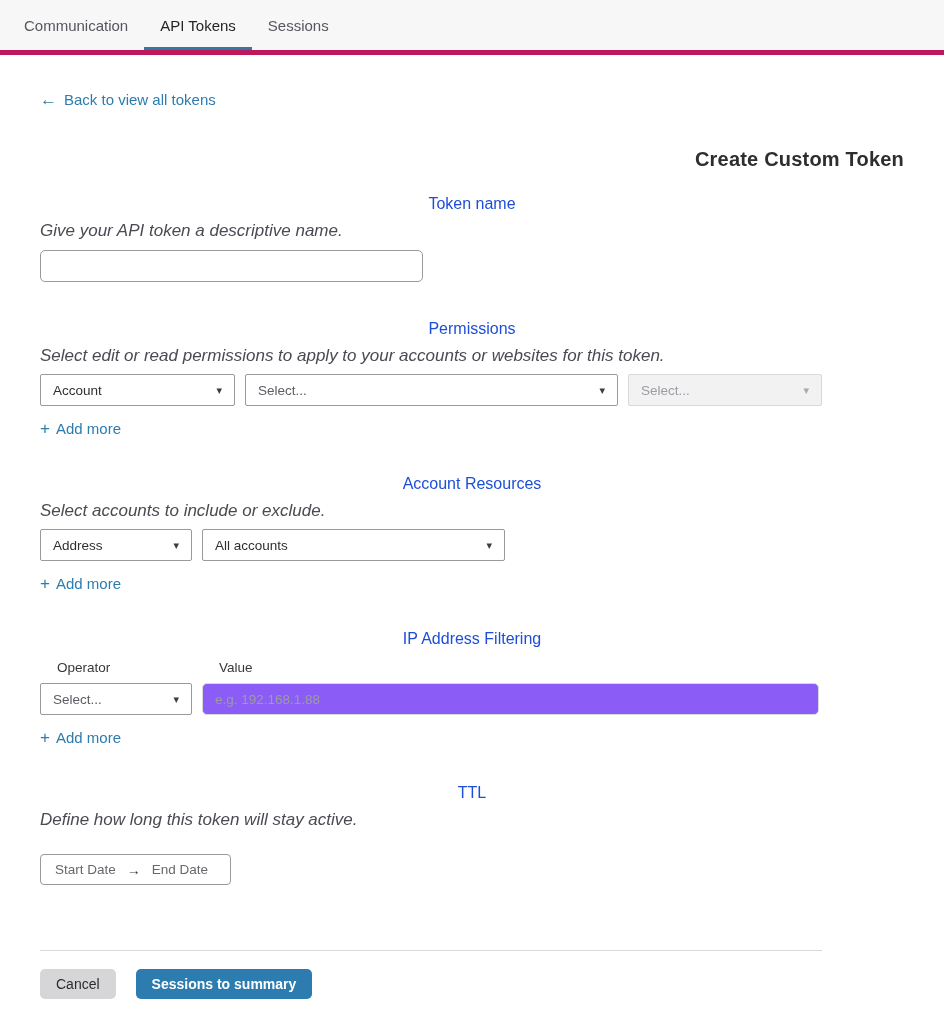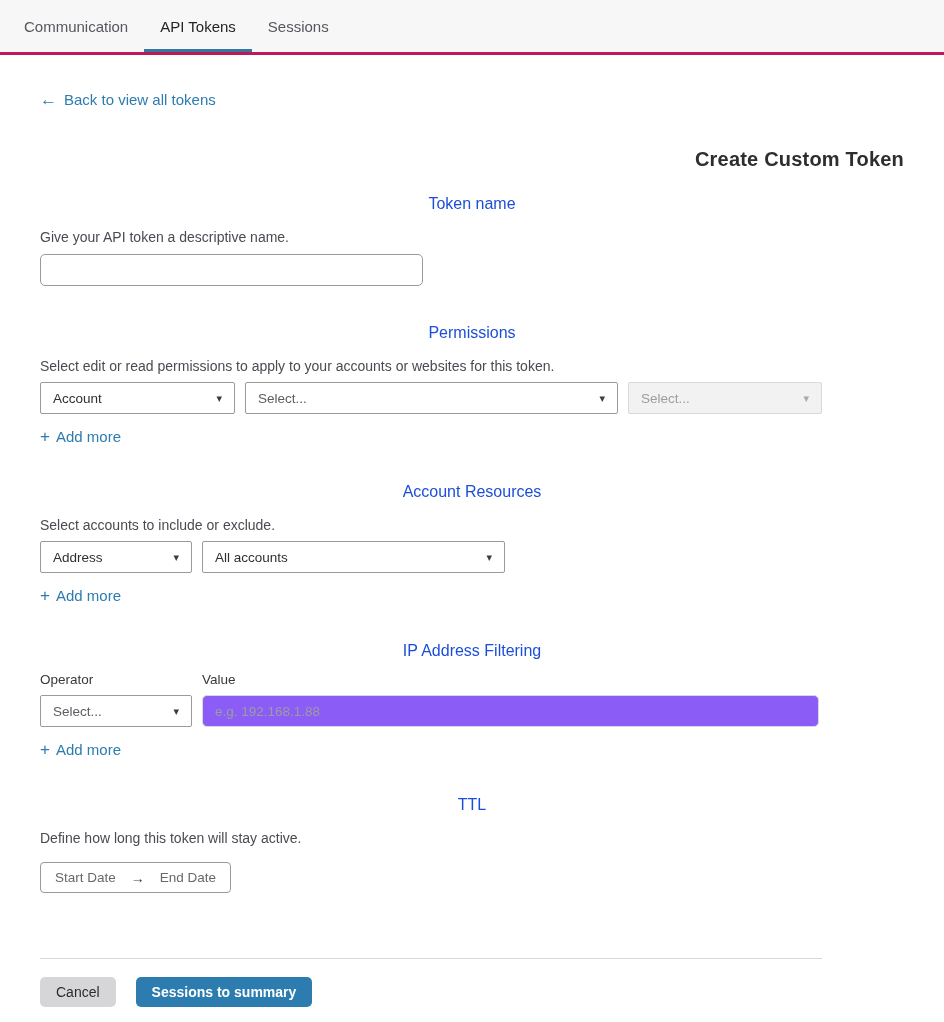--- a/index.html
+++ b/index.html
@@ -9,21 +9,21 @@
     min-height: 1022px;
     font-family: "Liberation Sans", "DejaVu Sans", sans-serif;
     color: #313131;
     -webkit-font-smoothing: antialiased;
   }
 
   
   .tabbar {
     height: 55px;
     background: #f7f7f8;
-    border-bottom: 3px solid #be185d;
+    border-bottom: 5px solid #be185d;
     display: flex;
     align-items: stretch;
     padding-left: 8px;
   }
   .tab {
     display: flex;
     align-items: center;
     padding: 3px 16px 0 16px;
     font-size: 15px;
     color: #56565c;
@@ -56,21 +56,21 @@
     font-size: 20px;
     font-weight: 700;
     color: #2e2e30;
     letter-spacing: 0.2px;
     text-align: right;
   }
 
   .section { margin-top: 38px; }
   .section.first { margin-top: 24px; }
   .section-heading { font-size: 16px; font-weight: 400; color: #1d4ed8; text-align: center; }
-  .section-desc { margin-top: 16px; font-size: 14px; color: #4a4a52; }
+  .section-desc { margin-top: 8px; font-size: 17px; color: #4a4a52; font-style: italic; }
 
   .text-input {
     display: block;
     margin-top: 9px;
     width: 383px;
     height: 32px;
     border: 1px solid #9a9a9a;
     border-radius: 5px;
     padding: 0 10px;
     font-size: 13.5px;
@@ -116,52 +116,51 @@
     display: flex;
     align-items: center;
     gap: 6px;
     width: max-content;
     color: var(--accent, #2c7cb0);
     font-size: 15px;
     cursor: pointer;
   }
   .add-more .plus { font-size: 17px; line-height: 1; }
 
-  .field-labels { margin-top: 12px; display: flex; font-size: 13.5px; color: #36393a; }
+  .field-labels { margin-top: 12px; display: flex; font-size: 13.5px; color: #36393a; margin-left: 17px; }
   .field-labels .label-operator { width: 162px; }
 
   .value-input {
     width: 617px;
     height: 32px;
     background: #8b5cf6;
     border: 1px solid #d9d9db;
     border-radius: 5px;
     padding: 0 12px;
     font-size: 13.5px;
     font-family: inherit;
     color: #303030;
   }
   .value-input::placeholder { color: #9c9ca3; opacity: 1; }
 
   .date-range {
-    margin-top: 16px;
+    margin-top: 24px;
     width: 191px;
     height: 31px;
     border: 1px solid #9a9a9a;
     border-radius: 4px;
     background: #fff;
     display: flex;
     align-items: center;
     gap: 11px;
     padding: 0 14px;
     font-size: 13.5px;
     color: #67676d;
     cursor: pointer;
     white-space: nowrap;
-    justify-content: space-between;
   }
   .date-range .range-arrow { color: #3a3a3e; font-size: 14px; }
 
   .footer-divider {
     margin-top: 65px;
     width: 782px;
     border-top: 1px solid #d9d9d9;
   }
   .footer { margin-top: 18px; display: flex; gap: 20px; align-items: center; }
   .btn {

